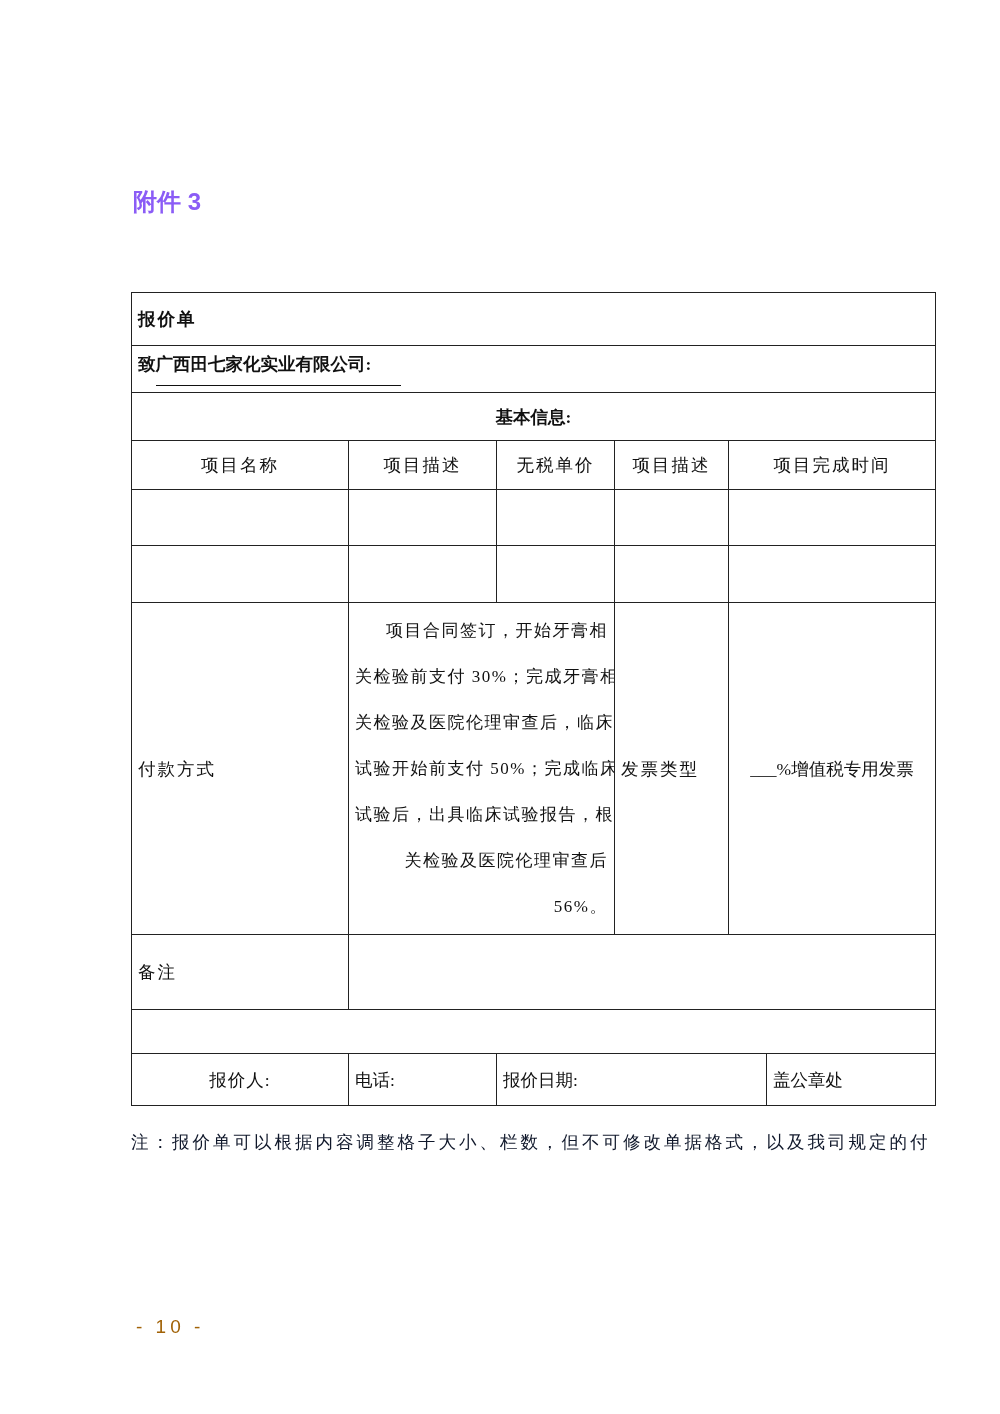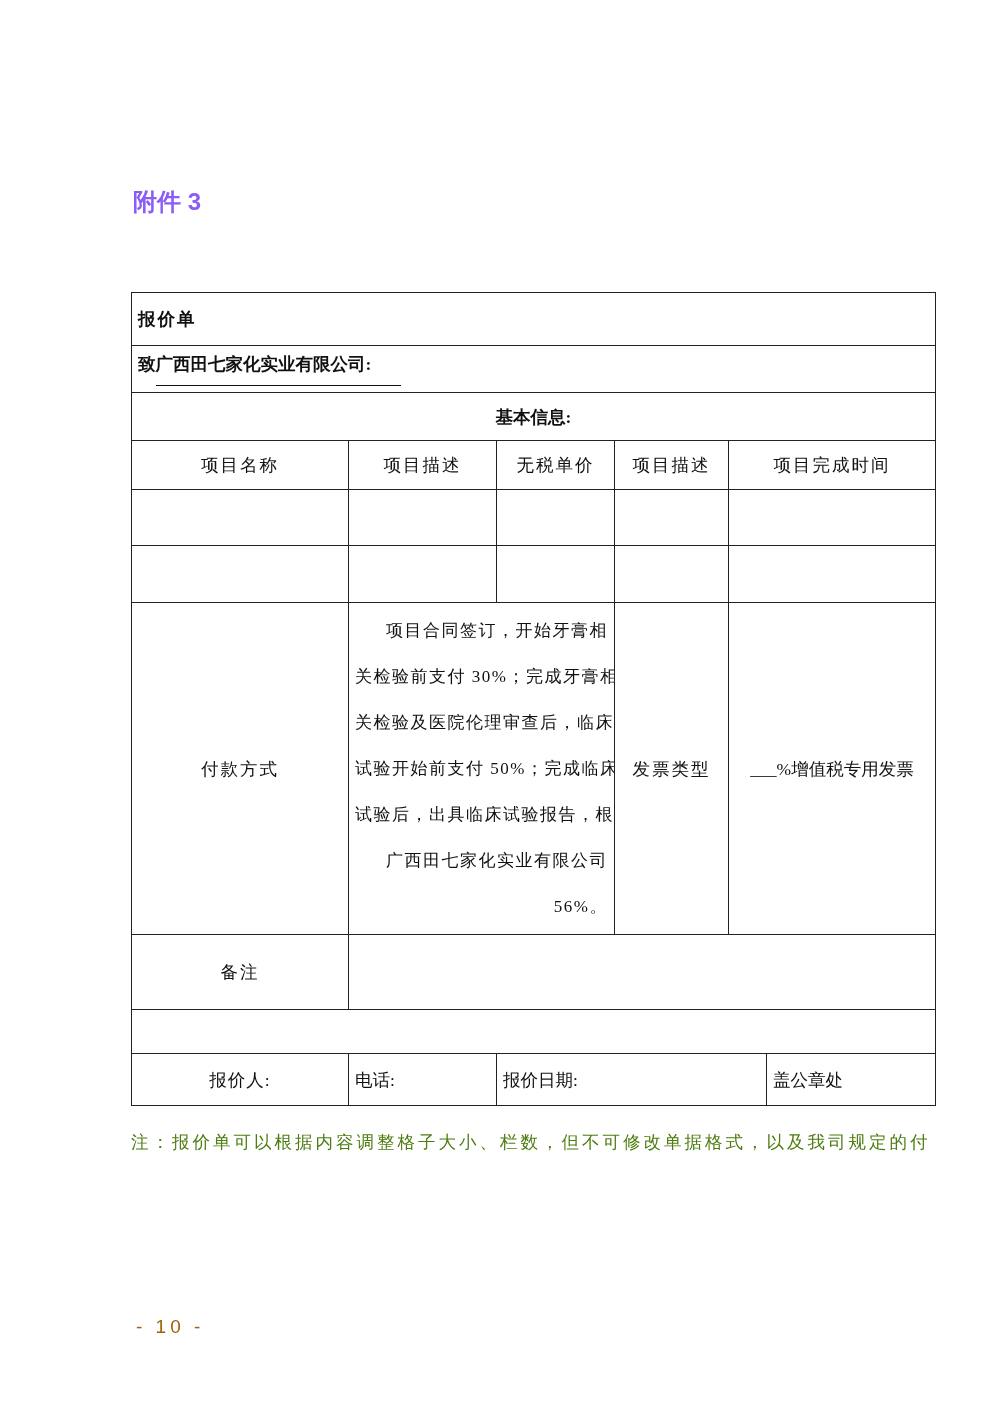--- a/index.html
+++ b/index.html
@@ -36,33 +36,33 @@
   td.title-cell {
     font-weight: 700; font-size: 29px; letter-spacing: 2px;
   }
   td.addr-cell { text-align: left; font-weight: 700; font-size: 19px; padding-left: 9px; }
   .addr-underline {
     border-bottom: 1.5px solid #111111;
     padding-right: 30px; padding-bottom: 9px; display: inline-block;
   }
   td.info-cell { text-align: center; font-size: 18px; padding-left: 9px; font-weight: bold; }
   td.head-cell { text-align: center; font-size: 18px; letter-spacing: 2px; }
-  td.label-cell { text-align: center; font-size: 18px; letter-spacing: 2px; }
+  td.label-cell { text-align: left; font-size: 18px; letter-spacing: 2px; }
   td.terms-cell { vertical-align: middle; padding: 2px 4px; }
   .terms-lines div {
     line-height: 46px; font-size: 17px; letter-spacing: 1.5px;
     white-space: nowrap; text-align: right;
   }
   .terms-lines div:first-child { text-indent: 30px; }
   td.invoice-value-cell { text-align: center; font-size: 16.5px; }
   td.foot-left  { text-align: left; font-size: 17.5px; padding-left: 9px; }
   td.foot-center{ text-align: center; font-size: 17.5px; letter-spacing: 1px; }
   .note {
     position: absolute; left: 131px; top: 1116px; width: 780px;
-    font-size: 17.5px; letter-spacing: 3px; color: #4d7c0f;
+    font-size: 17.5px; letter-spacing: 3px; color: #0f172a;
   }
   .note div { line-height: 52px; white-space: nowrap; }
   .pageno {
     position: absolute; left: 136px; top: 1316px;
     font-family: "Liberation Sans", "DejaVu Sans", sans-serif;
     font-size: 19px; letter-spacing: 4px; color: #a16207;
   }
 </style>
 </head>
 <body>
@@ -120,21 +120,21 @@
 
   <tr class="r-pay">
     <td class="label-cell">付款方式</td>
     <td colspan="2" class="terms-cell">
       <div class="terms-lines">
             <div>项目合同签订，开始牙膏相</div>
             <div>关检验前支付 30%；完成牙膏相</div>
             <div>关检验及医院伦理审查后，临床</div>
             <div>试验开始前支付 50%；完成临床</div>
             <div>试验后，出具临床试验报告，根</div>
-            <div>广西田七家化实业有限公司</div>
+            <div>关检验及医院伦理审查后</div>
             <div>56%。</div>
           </div>
     </td>
     <td class="label-cell">发票类型</td>
     <td colspan="2" class="invoice-value-cell">___%增值税专用发票</td>
   </tr>
 
   <tr class="r-remark">
     <td class="label-cell">备注</td>
     <td colspan="5"></td>

